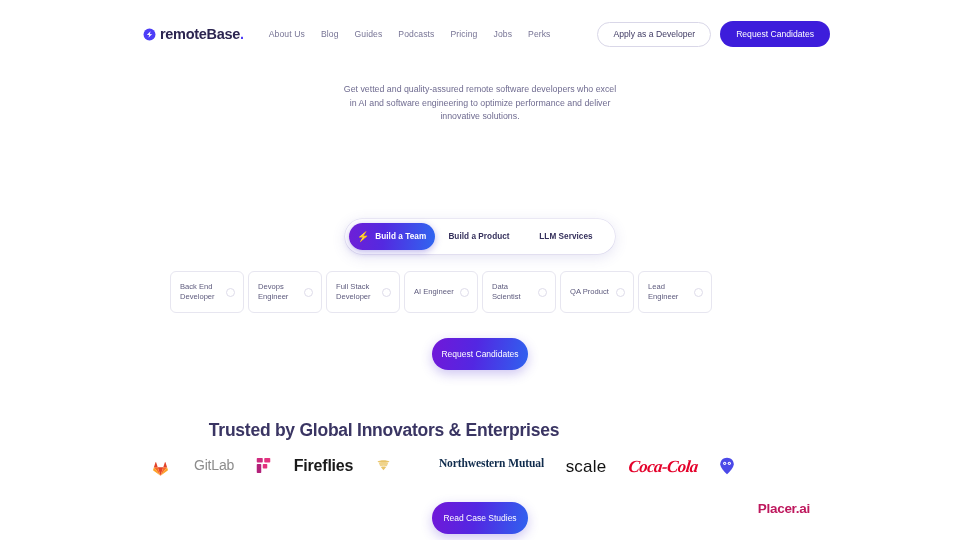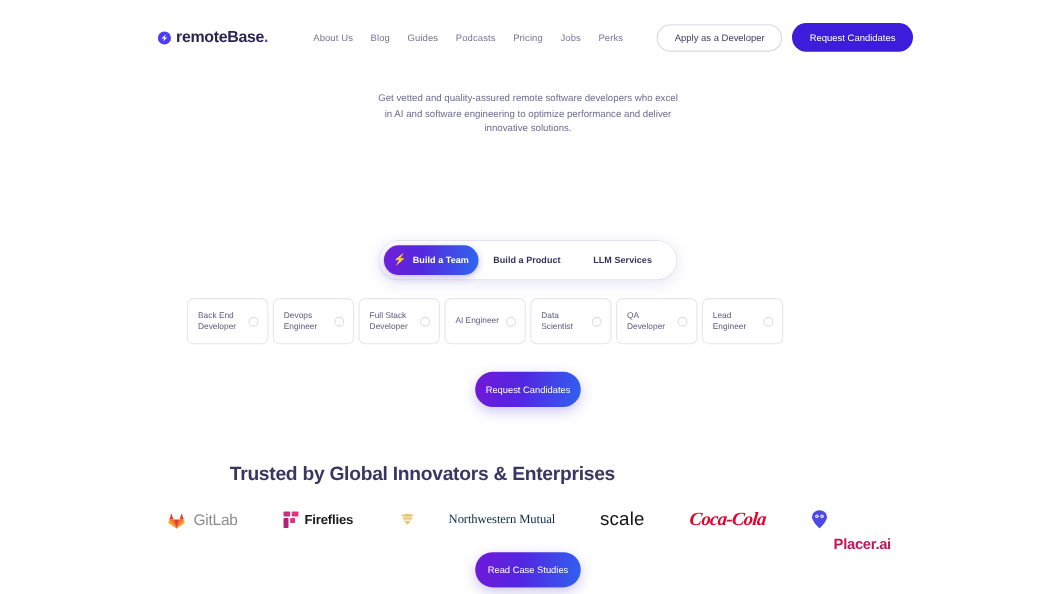--- a/index.html
+++ b/index.html
@@ -53,21 +53,21 @@
     letter-spacing: -0.3px;
     color: #2c2550;
     line-height: 1;
   }
   .brand-dot { color: #4d3df7; }
 
   .nav {
     display: flex;
     align-items: center;
     gap: 16px;
-    margin-left: 41px;
+    margin-left: 25px;
   }
   .nav a {
     font-size: 8.6px;
     color: #777495;
     text-decoration: none;
     letter-spacing: 0.1px;
     white-space: nowrap;
   }
 
   .header-actions {
@@ -254,40 +254,39 @@
     top: 455px;
     left: 150px;
     width: 660px;
     height: 34px;
     display: flex;
     align-items: center;
     justify-content: space-between;
   }
   .logo-item {
     display: flex;
-    align-items: center;
-    gap: 5px;
+    gap: 23px;
     height: 30px;
   }
   .logo-word {
     font-size: 14px;
     font-weight: 500;
     color: #8c8c8c;
     letter-spacing: -0.2px;
   }
   .logo-fireflies {
-    font-size: 12px;
+    font-size: 16px;
     font-weight: 700;
     color: #1a1a1a;
     letter-spacing: -0.2px;
   }
   .logo-nw {
     font-family: "Liberation Serif", serif;
     font-size: 11.5px;
-    font-weight: 400;
+    font-weight: 700;
     color: #0f2b4c;
     letter-spacing: -0.1px;
     margin-left: 24px;
   }
   .logo-scale {
     font-size: 17px;
     font-weight: 400;
     color: #111111;
     letter-spacing: 0.2px;
   }
@@ -367,21 +366,21 @@
     </div>
     <div class="role-card">
       <span class="role-label">AI Engineer</span>
       <span class="role-radio"></span>
     </div>
     <div class="role-card">
       <span class="role-label">Data Scientist</span>
       <span class="role-radio"></span>
     </div>
     <div class="role-card">
-      <span class="role-label">QA Developer</span>
+      <span class="role-label">QA Product</span>
       <span class="role-radio"></span>
     </div>
     <div class="role-card">
       <span class="role-label">Lead Engineer</span>
       <span class="role-radio"></span>
     </div>
   </div>
 
   <button class="cta-grad" id="request-candidates-cta">Request Candidates</button>
 

